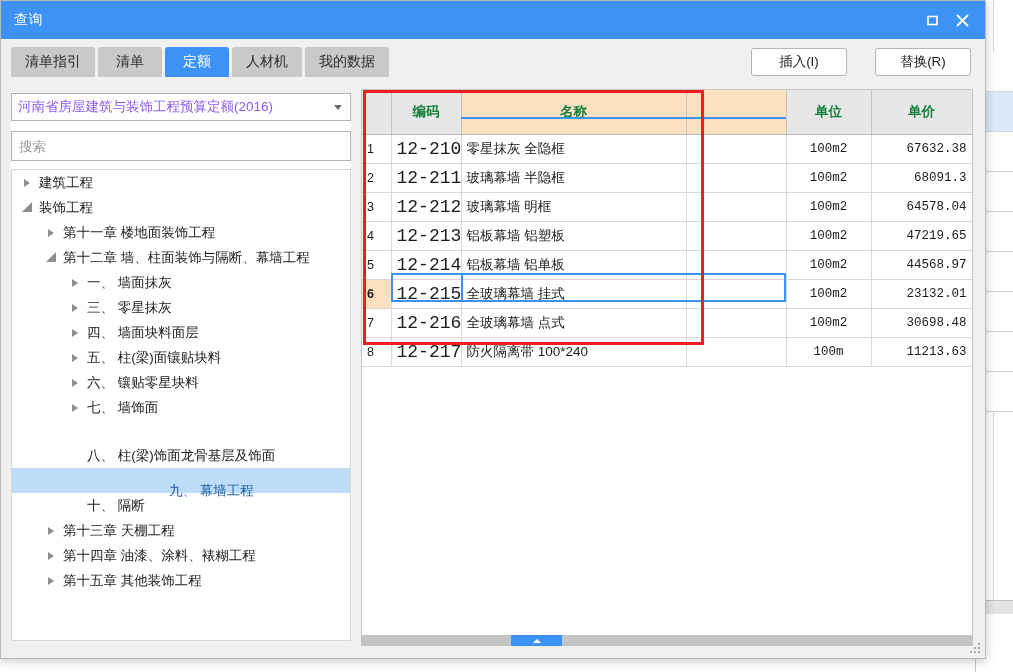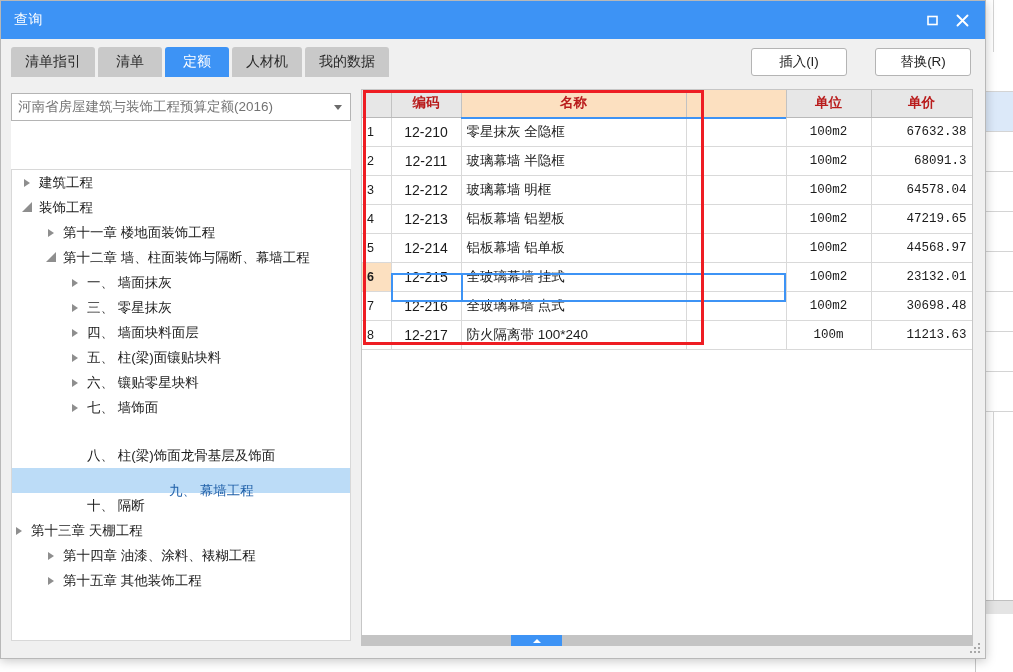--- a/index.html
+++ b/index.html
@@ -104,21 +104,21 @@
     position: absolute; left: 10px; top: 92px;
     width: 340px; height: 548px;
     background: #ffffff;
   }
   .combo {
     position: absolute; left: 0; top: 0;
     width: 340px; height: 28px;
     background: #ffffff;
     border: 1px solid #b4b4b4;
     display: flex; align-items: center;
-    font-size: 13.5px; color: #737373;
+    font-size: 13.5px; color: #8b5cf6;
     padding-left: 6px;
     cursor: pointer;
   }
   .combo .arrow {
     position: absolute; right: 8px; top: 11px;
     width: 0; height: 0;
     border-left: 4px solid transparent;
     border-right: 4px solid transparent;
     border-top: 5px solid #6b6b6b;
   }
@@ -180,40 +180,40 @@
     border: 1px solid #c6c6c6;
     overflow: hidden;
   }
   table.grid {
     border-collapse: collapse;
     table-layout: fixed;
     width: 610px;
     font-size: 13px;
   }
   table.grid th {
-    height: 27px;
+    height: 44px;
     background: #e7e7e7;
     border-right: 1px solid #c2c2c2;
     border-bottom: 1px solid #b9b9b9;
     font-weight: bold;
-    color: #b91c1c;
+    color: #15803d;
     font-size: 13.5px;
   }
   table.grid th.hname { background: #fce0c0; }
   table.grid td {
     height: 29px;
     border-right: 1px solid #d9d9d9;
     border-bottom: 1px solid #d9d9d9;
     color: #1b1b1b;
     padding: 0 5px;
     overflow: hidden;
     white-space: nowrap;
   }
   td.c-idx { text-align: left; padding-left: 8px; color: #333; background: #ffffff; font-size: 12.5px; }
-  td.c-code { text-align: center; font-size: 14px; font-family: Liberation Sans, sans-serif; }
+  td.c-code { text-align: center; font-size: 18px; font-family: Liberation Mono, monospace; }
   td.c-name { text-align: left; font-size: 13.5px; }
   td.c-blank { }
   td.c-unit { text-align: center; font-size: 12.5px; font-family: "Liberation Mono", monospace; }
   td.c-price { text-align: right; font-size: 12.5px; font-family: "Liberation Mono", monospace; padding-right: 7px; }
   tr.selrow td.c-idx { background: #fce0c0; font-weight: bold; }
 
   
   #selbox {
     position: absolute;
     left: 99px; top: 183px;
@@ -325,20 +325,21 @@
       <div class="topbtn">插入(I)</div>
       <div class="topbtn">替换(R)</div>
     </div>
   </div>
 
   <div id="leftpanel">
     <div class="combo">
       <span>河南省房屋建筑与装饰工程预算定额(2016)</span>
       <span class="arrow"></span>
     </div>
+    <input class="searchbox" type="text" placeholder="搜索" style="">
     <div class="tree" id="tree">
         <div class="tnode" style="padding-left: 8px;">
           <span class="tw">
             <span class="tri-closed"></span>
           </span>
           <span class="tlabel">建筑工程</span>
         </div>
         <div class="tnode" style="padding-left: 8px;">
           <span class="tw">
             <span class="tri-open"></span>
@@ -398,21 +399,21 @@
           <span class="tlabel">八、 柱(梁)饰面龙骨基层及饰面</span>
         </div>
         <div class="tnode sel" style="padding-left: 56px; flex-direction: column;">
           <span class="tw"></span>
           <span class="tlabel">九、 幕墙工程</span>
         </div>
         <div class="tnode" style="padding-left: 56px;">
           <span class="tw"></span>
           <span class="tlabel">十、 隔断</span>
         </div>
-        <div class="tnode" style="">
+        <div class="tnode" style="padding-left: 32px;">
           <span class="tw">
             <span class="tri-closed"></span>
           </span>
           <span class="tlabel">第十三章 天棚工程</span>
         </div>
         <div class="tnode" style="padding-left: 32px;">
           <span class="tw">
             <span class="tri-closed"></span>
           </span>
           <span class="tlabel">第十四章 油漆、涂料、裱糊工程</span>

